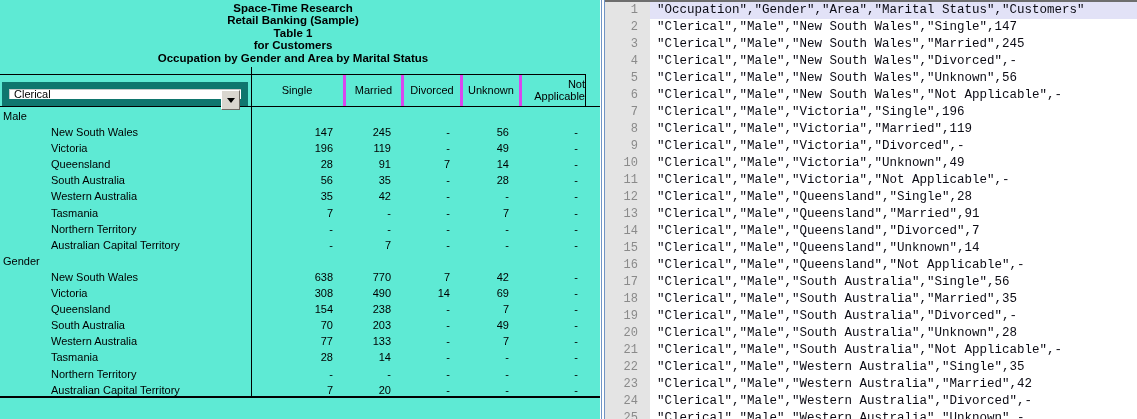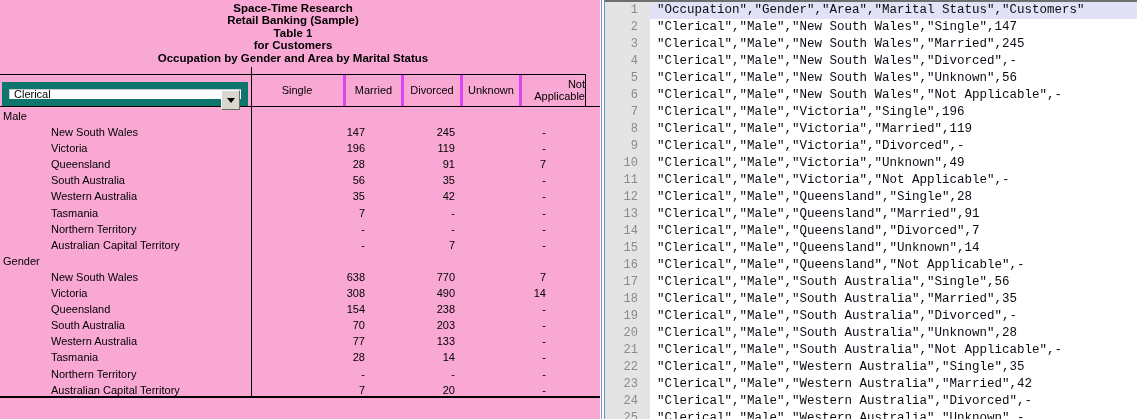--- a/index.html
+++ b/index.html
@@ -1,20 +1,20 @@
 <!DOCTYPE html>
 <html><head>
 <meta charset="utf-8">
 <style>
   html,body{margin:0;padding:0;background:#fff;}
   .stage{position:relative;width:1137px;height:419px;background:#ffffff;overflow:hidden;
          font-family:"Liberation Sans",sans-serif;color:#000;}
 
   
-  .table-panel{position:absolute;left:0;top:0;width:600px;height:419px;background:#f9a8d4;}
+  .table-panel{position:absolute;left:0;top:0;width:600px;height:419px;background:#5eead4;}
   .titles{position:absolute;left:0;top:2px;width:586px;text-align:center;
           font-weight:bold;font-size:11.5px;line-height:12.4px;}
   .hline{position:absolute;background:#000;}
   .hline-top{left:0;top:74px;width:586px;height:1px;}
   .hline-mid{left:0;top:106px;width:600px;height:1px;}
   .hline-bot{left:0;top:396px;width:600px;height:2px;}
   .vline-main{position:absolute;left:251px;top:67px;width:1px;height:330px;background:#000;}
 
   .combo{position:absolute;left:2px;top:82px;width:246px;height:24px;background:#fff;
          border:7px solid #0f766e;box-sizing:border-box;box-shadow:inset 1px 1px 0 #c9c9c9;}
@@ -28,21 +28,21 @@
 
   .header-grid{position:absolute;left:251px;top:75px;width:335px;height:31px;
                display:grid;grid-template-columns:92px 58px 59px 59px 67px;}
   .hcell{display:flex;align-items:center;justify-content:center;text-align:right;
          font-size:11px;line-height:11.5px;box-sizing:border-box;}
   .hcell + .hcell{border-left:3px solid #d946ef;}
   .hcell:last-child{border-right:1px solid #000;}
 
   .t-body{position:absolute;left:0;top:108px;width:586px;}
   .t-row{display:grid;grid-template-columns:251px 92px 58px 59px 59px 67px;
-         height:16.1px;line-height:16.1px;font-size:11px;gap:32px;}
+         height:16.1px;line-height:16.1px;font-size:11px;}
   .t-label{padding-left:51px;white-space:nowrap;overflow:hidden;}
   .t-row.group .t-label{padding-left:3px;}
   .t-val{text-align:right;padding-right:10px;}
   .t-val:last-child{padding-right:8px;}
 
   
   .editor{position:absolute;left:600px;top:0;width:537px;height:419px;background:#fff;
           font-family:"Liberation Mono","DejaVu Sans Mono",monospace;}
   .edge{position:absolute;left:0;top:0;width:5px;height:419px;z-index:3;
         background:linear-gradient(to right,#fff 0,#fff 1px,#7094c4 1px,#7094c4 2px,

